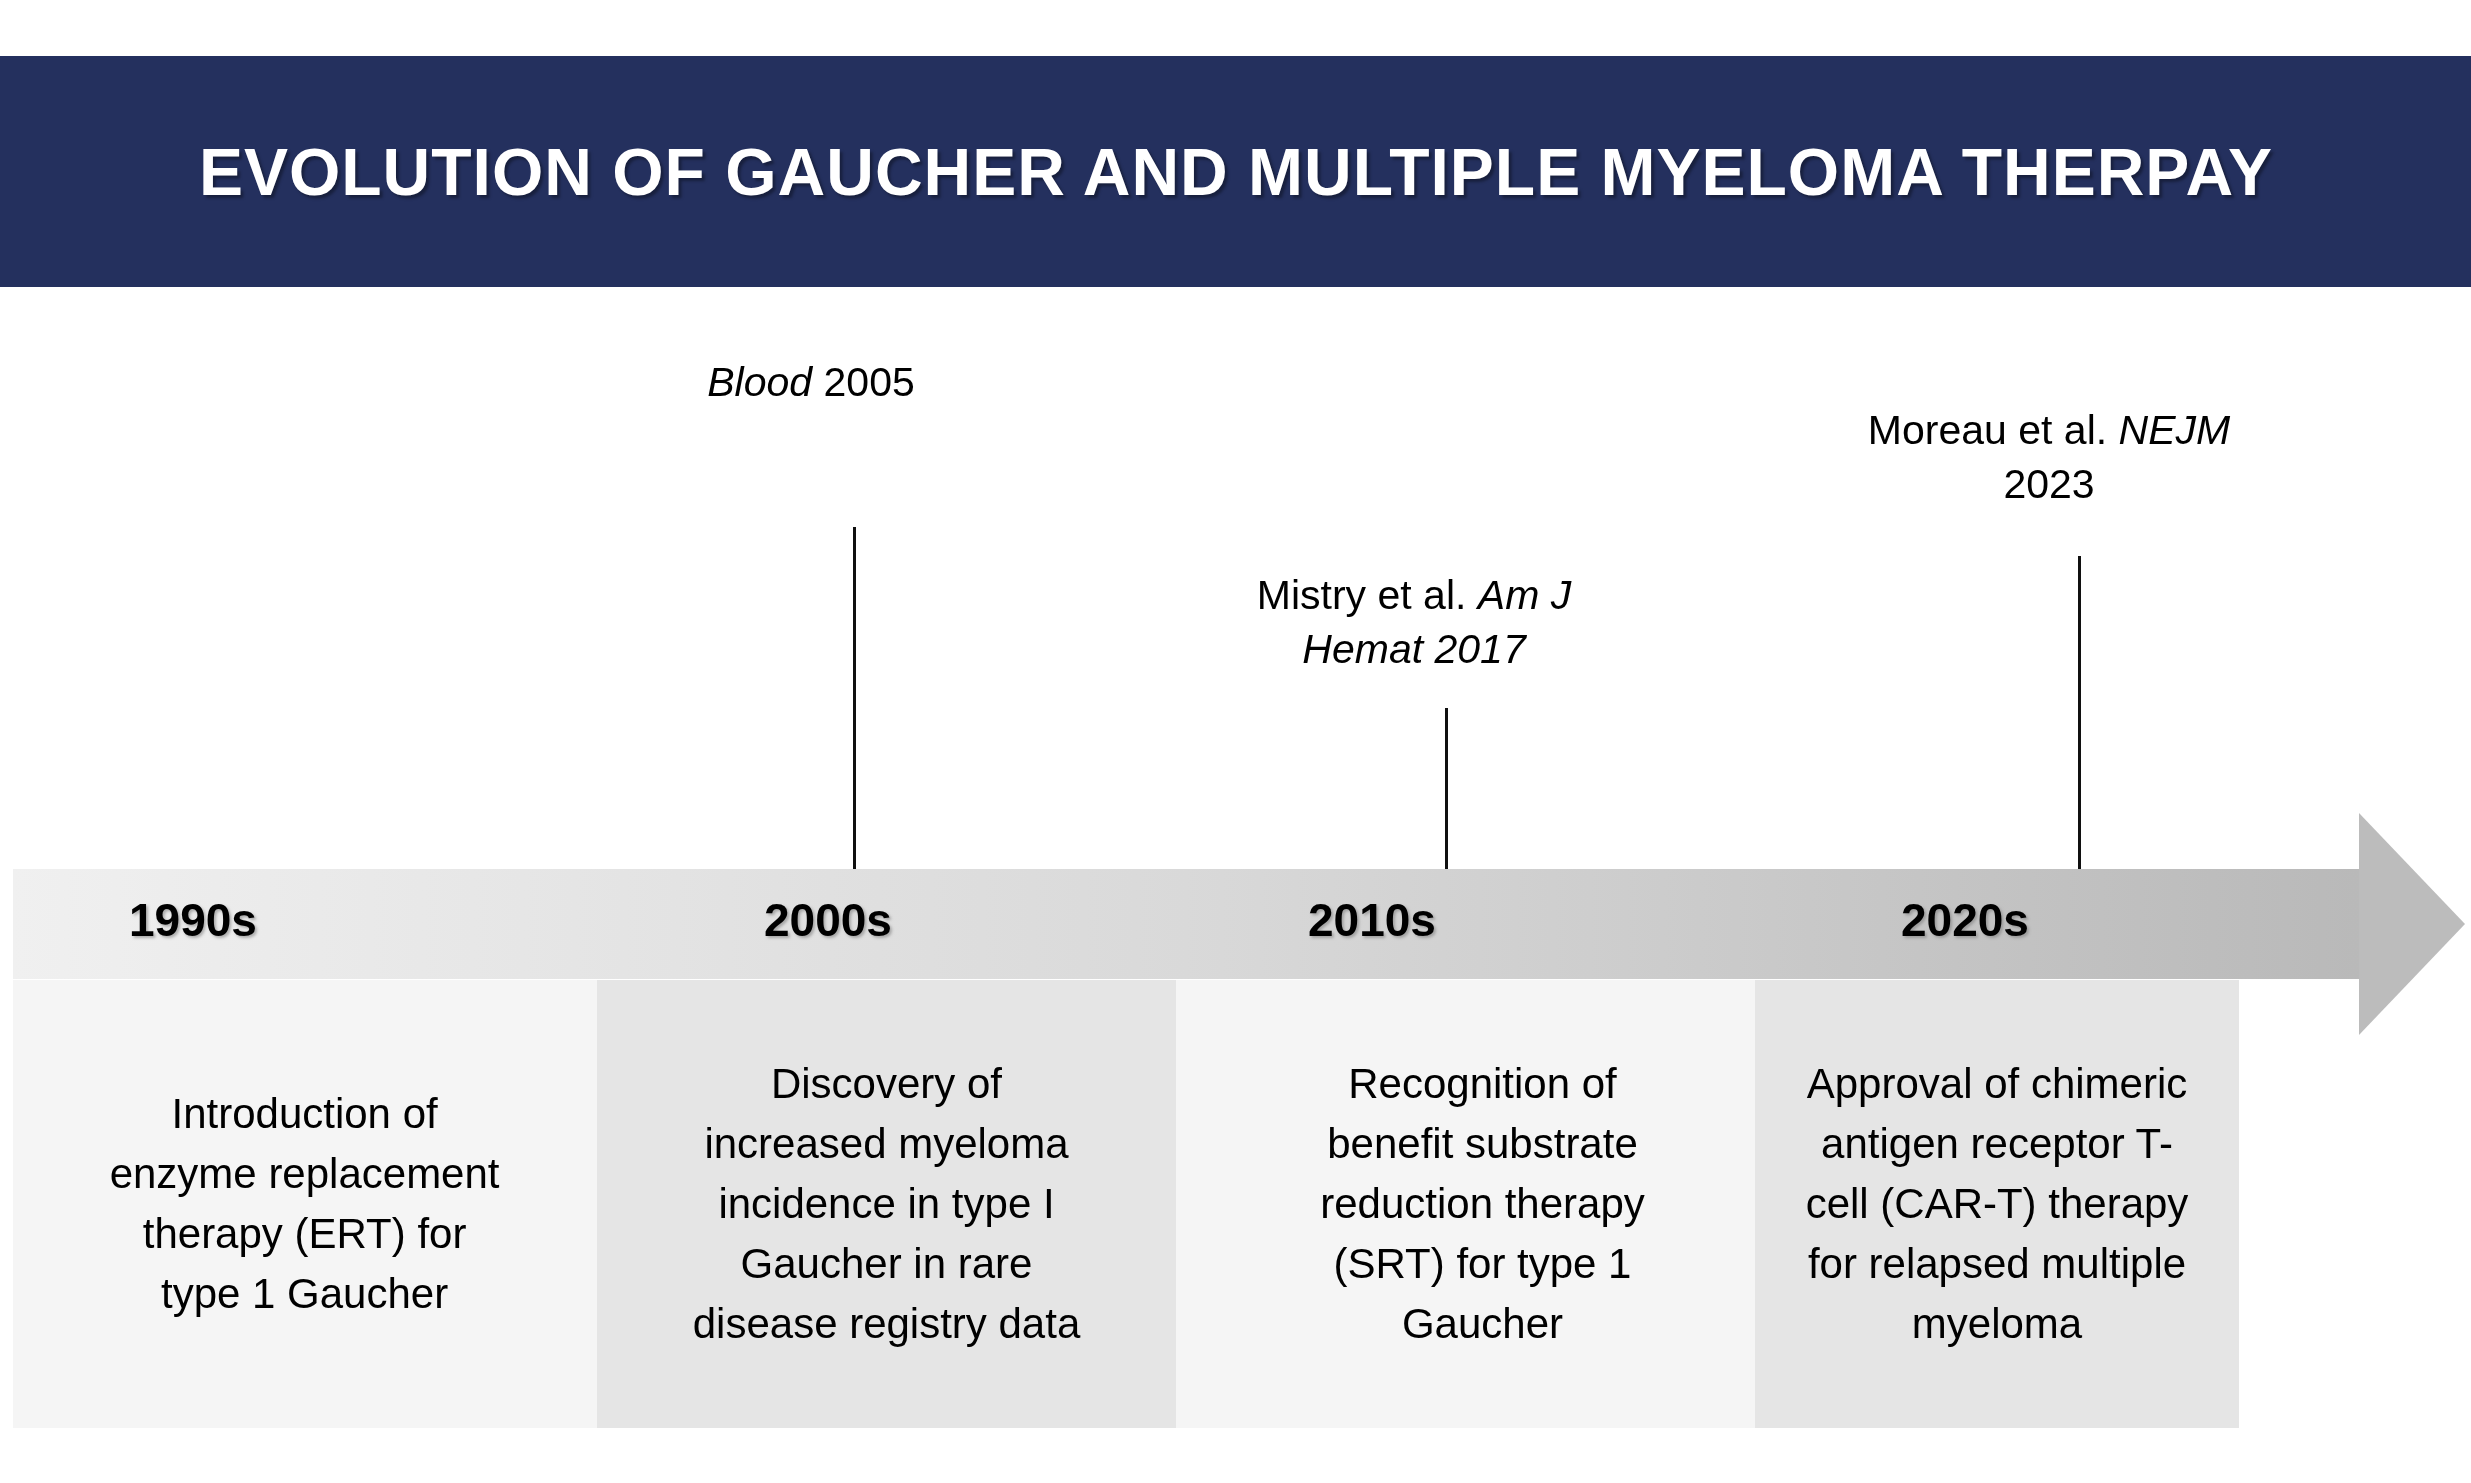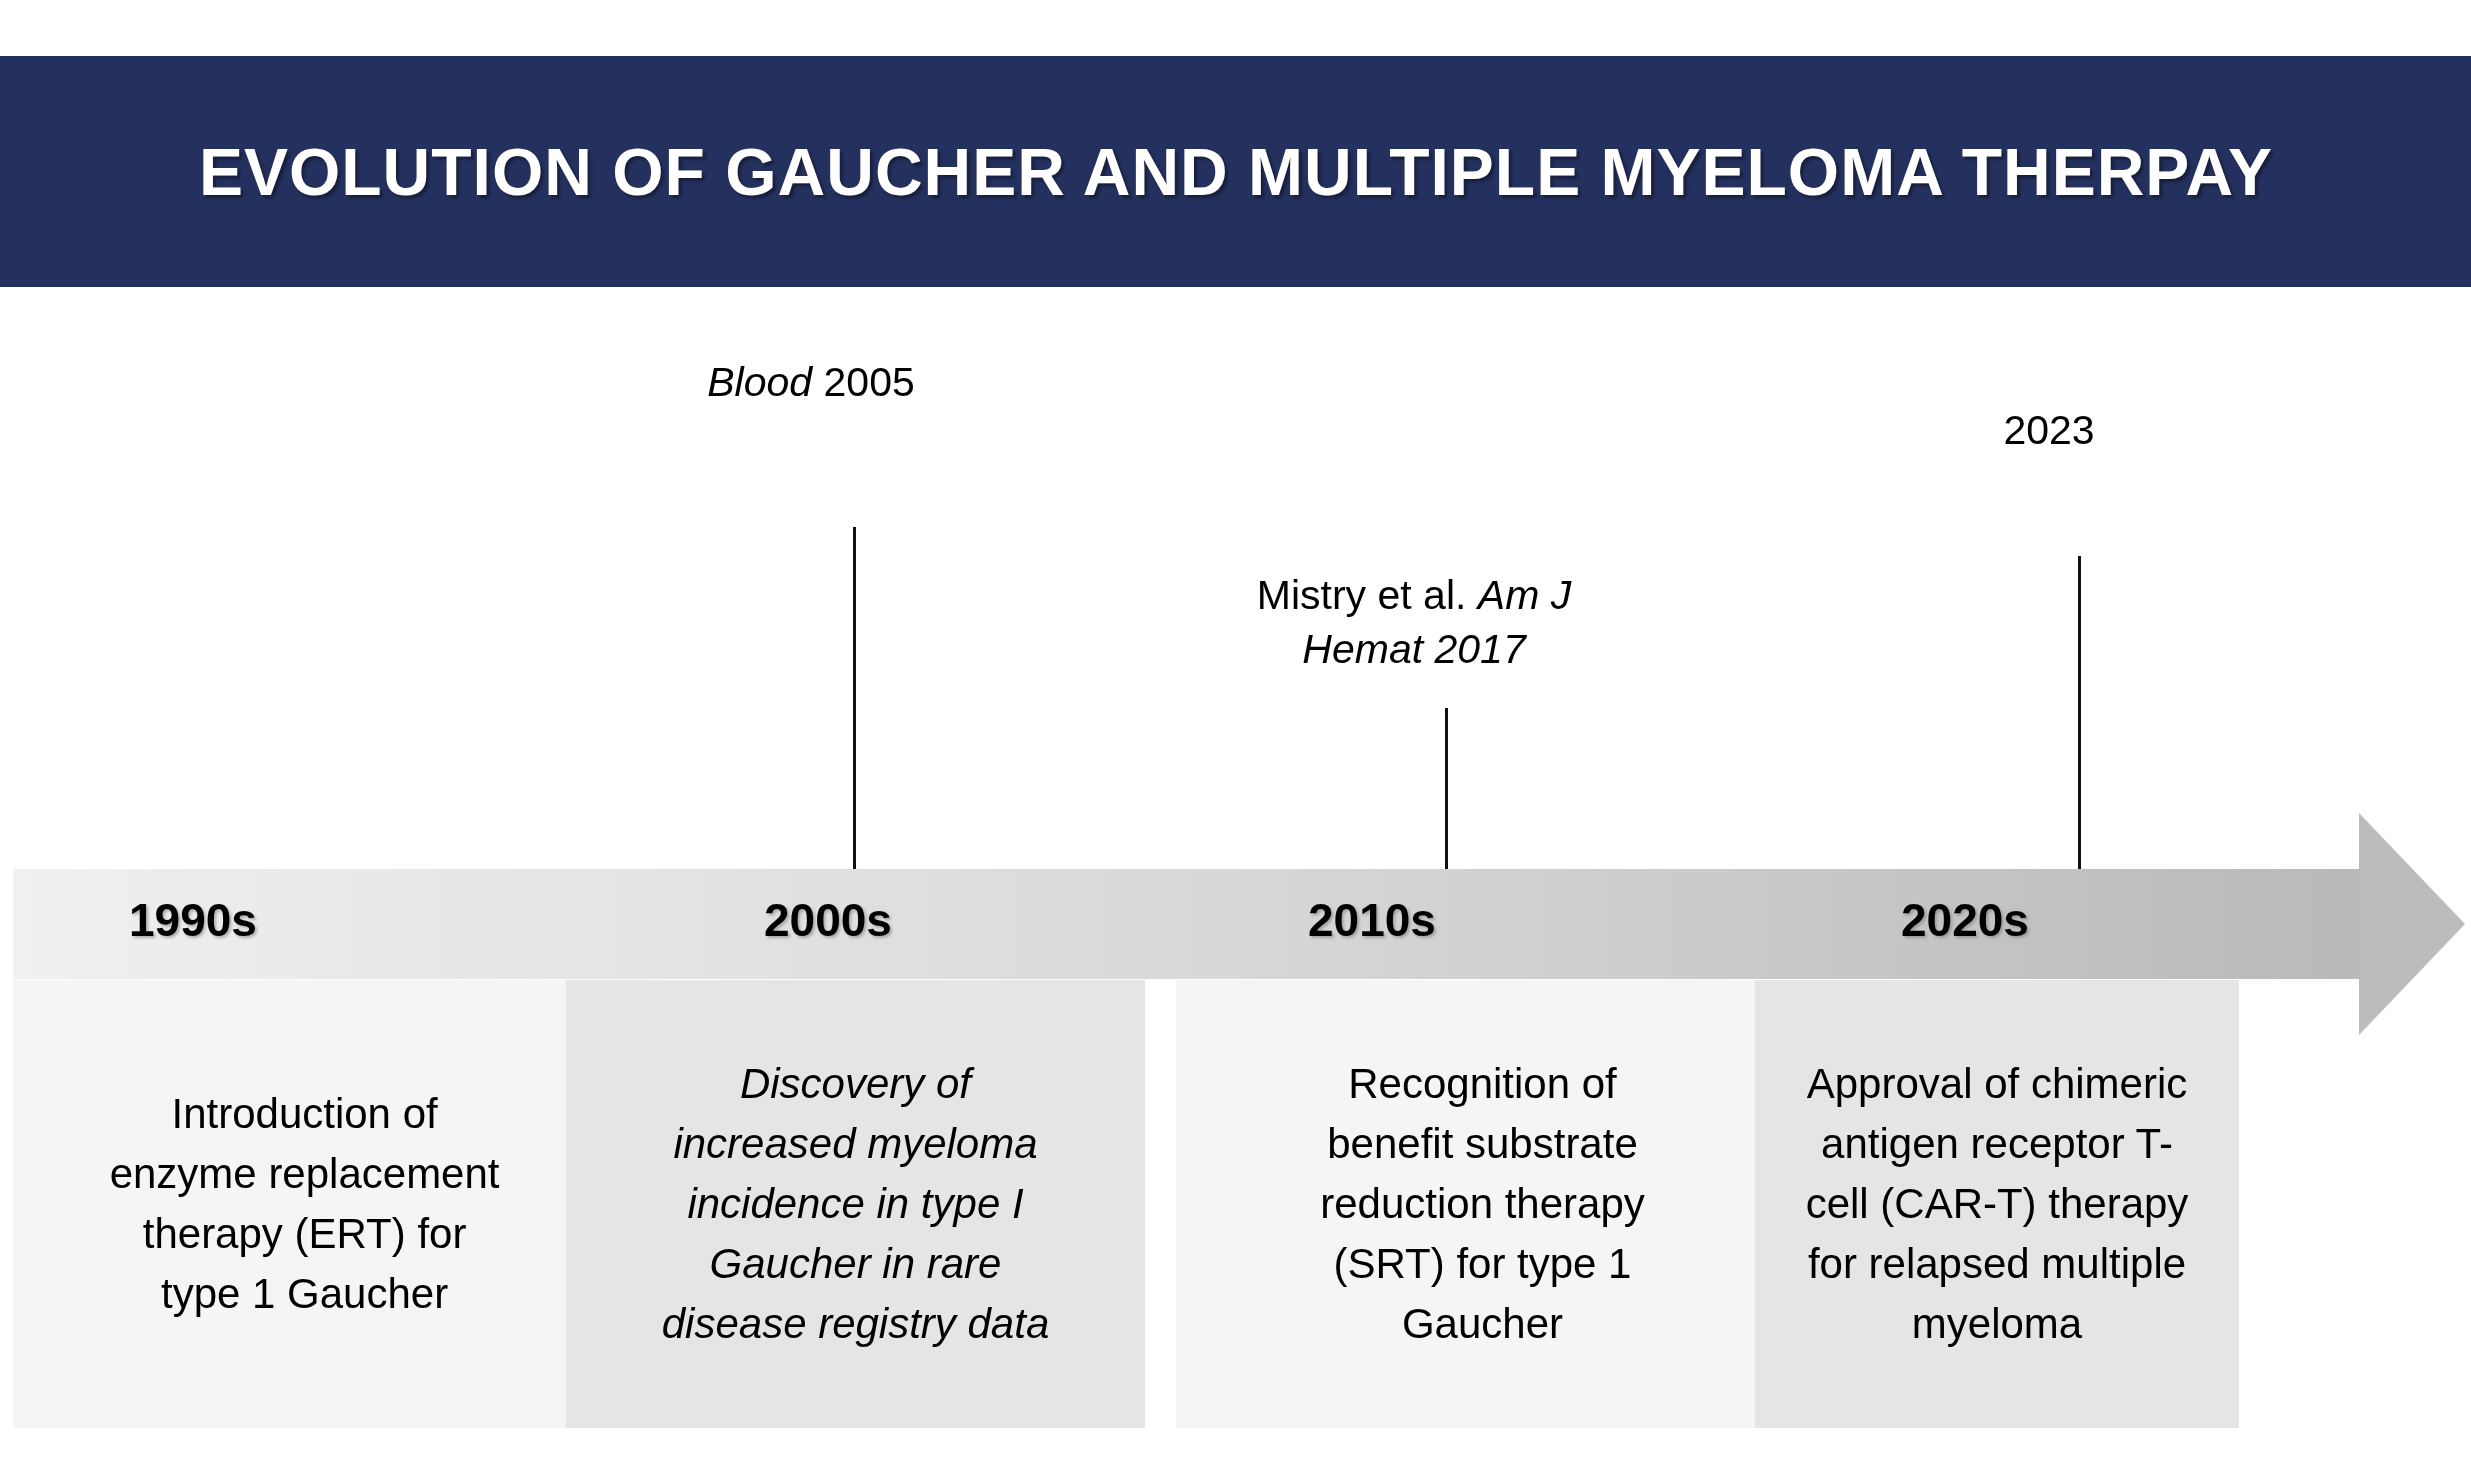--- a/index.html
+++ b/index.html
@@ -99,21 +99,21 @@
     justify-content: center;
     text-align: center;
     font-size: 42px;
     line-height: 60px;
     white-space: pre-line;
     box-sizing: border-box;
   }
   .box-light { background: #f5f5f5; }
   .box-dark  { background: #e5e5e5; }
   .event-1 { left: 12.6px;   width: 584px; }
-  .event-2 { left: 566px;  width: 579px; font-style: italic; }
+  .event-2 { left: 597px;  width: 579px; }
   .event-3 { left: 1176px; width: 579px; padding-left: 34px; }
   .event-4 { left: 1755px; width: 484px; }
 </style>
 </head>
 <body>
 
 <div class="stage">
 
   <div class="header">
     <h1>EVOLUTION OF GAUCHER AND MULTIPLE MYELOMA THERPAY</h1>
@@ -122,20 +122,21 @@
   <div class="citation cite-rosenbloom">
     <div><span class="it">Blood</span><span> 2005</span></div>
   </div>
 
   <div class="citation cite-mistry">
     <div><span>Mistry et al. </span><span class="it">Am J</span></div>
     <div><span class="it">Hemat 2017</span></div>
   </div>
 
   <div class="citation cite-moreau">
+    <div><span>Moreau et al. </span><span class="it">NEJM</span></div>
     <div><span>2023</span></div>
   </div>
 
   <div class="vline vline-rosenbloom"></div>
   <div class="vline vline-mistry"></div>
   <div class="vline vline-moreau"></div>
 
   <div class="timeline-band"></div>
   <div class="arrow-head"></div>
 

